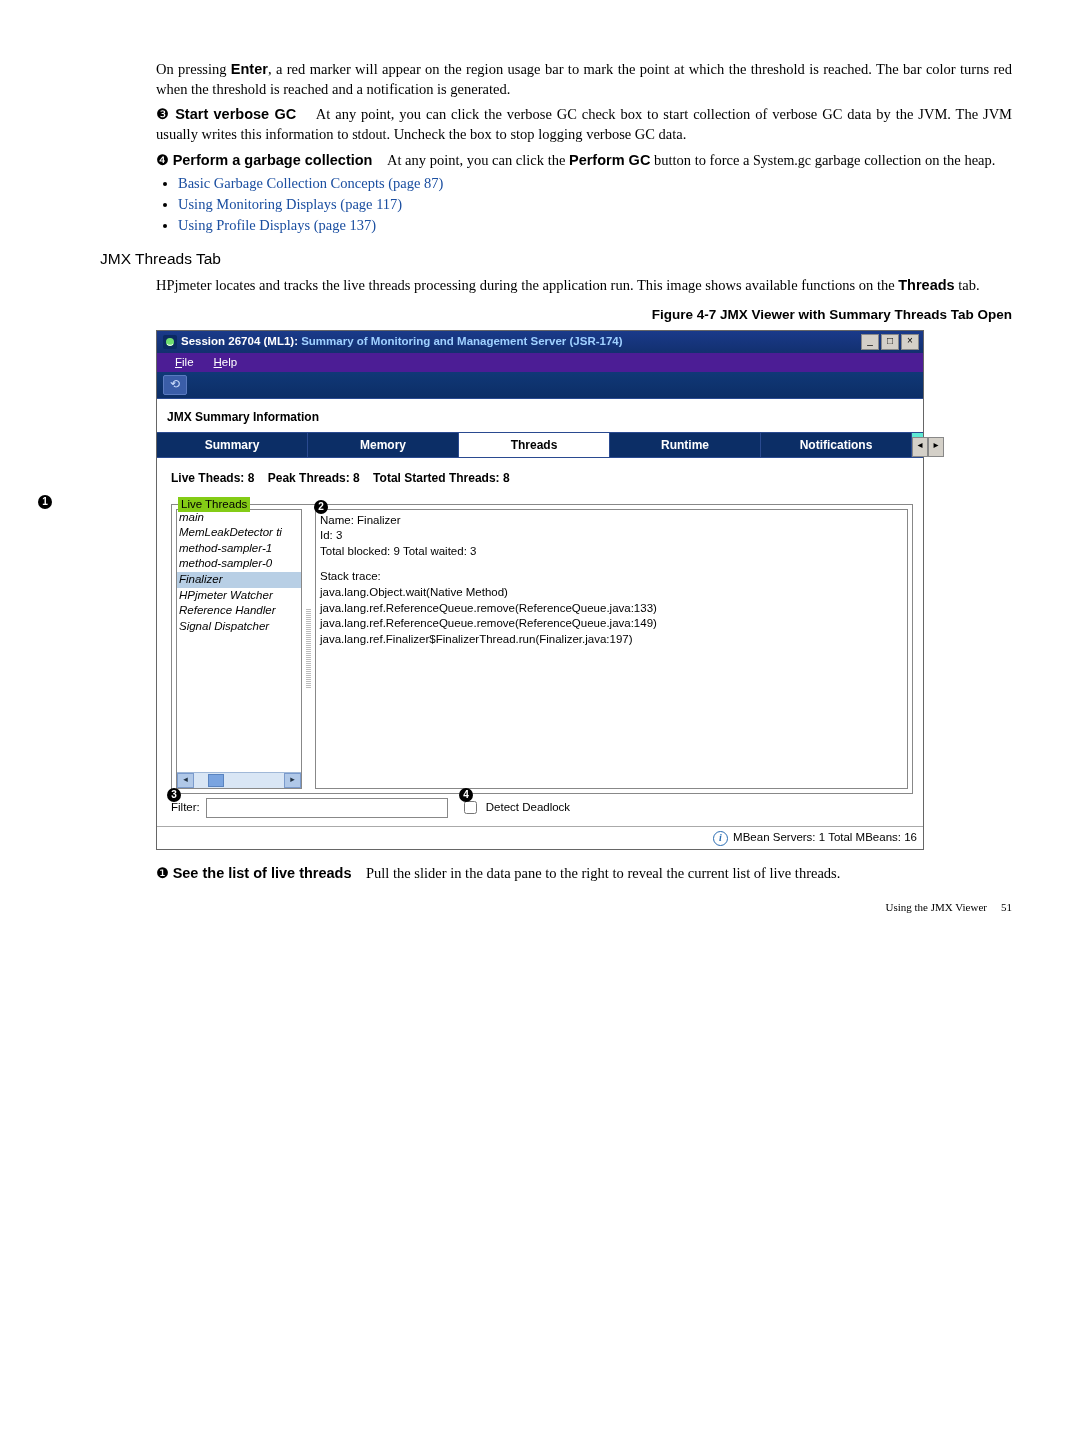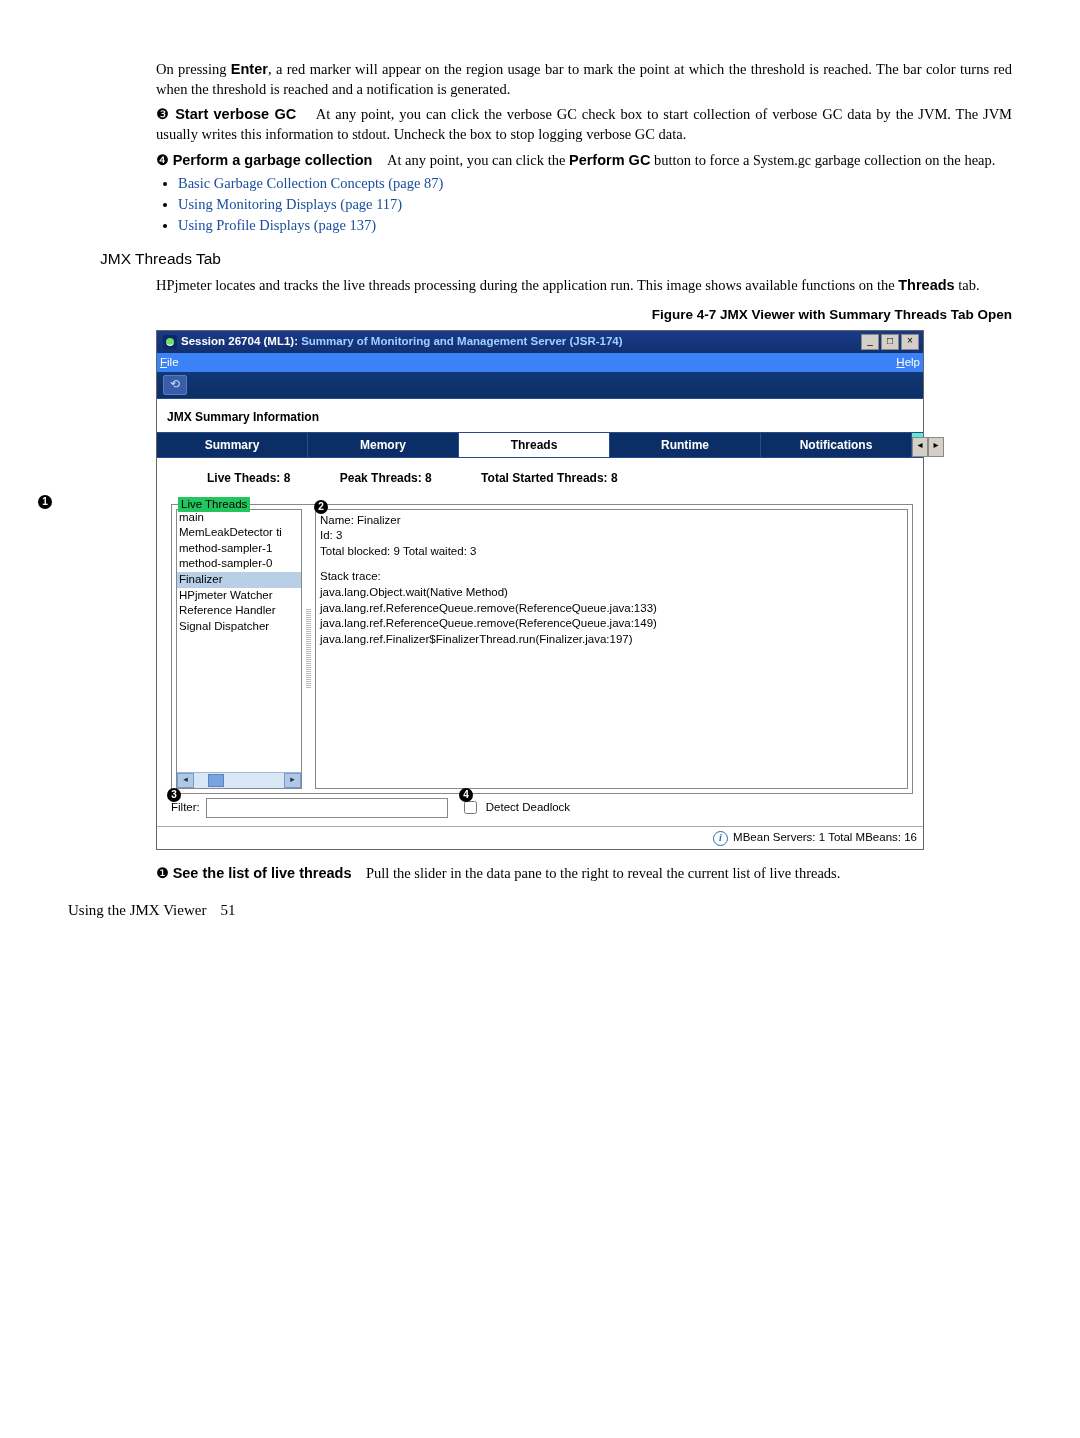--- a/index.html
+++ b/index.html
@@ -60,25 +60,24 @@
   }
   .titlebar .tb-text { flex: 1; }
   .titlebar .accent { color: #9fd0ff; }
   .win-btns { display:flex; gap:2px; }
   .win-btn {
     width: 16px; height: 14px;
     background: #d4d0c8; border: 1px solid #888;
     font: 10px/12px Arial; text-align:center; color:#000;
   }
   .menubar {
-    background: #3b82f6; color:#fff;
-    padding: 2px 3px;
+    background: #4c1d95; color:#fff;
+    padding: 2px 18px;
     display:flex; gap:20px;
     font-size:11.5px;
-    justify-content:space-between;
   }
   .menubar span u { text-decoration: underline; }
   .toolbar {
     background: linear-gradient(#103877, #0c2e66);
     padding: 3px 6px;
     border-bottom: 1px solid #2a4a90;
   }
   .tb-back {
     width:22px; height:18px; display:inline-block;
     background:#3a5da8; border:1px solid #5a7ac0;
@@ -110,36 +109,36 @@
     margin-left:auto;
     display:flex;
     background:#d4d0c8;
   }
   .scroll-btn {
     width:14px; height:18px; border:1px solid #888;
     font:10px/14px Arial; text-align:center;
   }
   .content-area { padding: 12px 10px 8px 14px; }
   .stats { font-weight:bold; font-size:12px; margin-bottom: 18px; }
-  .stats span { margin-right: 10px; margin-left: 36px; }
+  .stats span { margin-right: 10px; }
   .live-fs {
     border:1px solid #888; position:relative;
     padding: 4px; min-height: 280px;
     display:flex; gap:4px;
   }
   .fs-legend {
     position:absolute; top:-8px; left:6px;
-    background:#22c55e; padding:0 3px; font-size:11.5px;text-align:center;
+    background:#84cc16; padding:0 3px; font-size:11.5px;text-align:center;
   }
   .thread-list {
     border:1px solid #888; width:124px;
     overflow:hidden;
     display:flex; flex-direction:column;
   }
-  .thread-list .items { flex:1; }
+  .thread-list .items { flex:1;font-style:italic; }
   .t-item { padding:0 2px; white-space:nowrap; font-size:11.5px; }
   .t-item.sel { background:#b8cfe5; }
   .hscroll { display:flex; height:15px; background:#d9e6f5; border-top:1px solid #a0b8d8; }
   .hs-btn { width:15px; background:#b0c8e8; border:1px solid #7a9acc; font:9px/11px Arial; text-align:center; color:#234; }
   .hs-track { flex:1; position:relative; }
   .hs-thumb { position:absolute; left:14px; top:1px; width:14px; height:11px; background:#7aa4e0; border:1px solid #5a84c0; }
   .drag-handle { width:5px; background:repeating-linear-gradient(#bbb,#bbb 1px,#fff 1px,#fff 2px); margin:100px 0; }
   .detail-panel { flex:1; border:1px solid #888; padding:3px 4px; font-size:11.5px; position:relative; }
   .detail-panel div { white-space:nowrap; }
   .call-1 { position:absolute; top:-10px; left:-134px; }
@@ -158,21 +157,21 @@
     display:inline-block; width:13px; height:13px;
     border-radius:50%; border:1px solid #2a6db3;
     color:#2a6db3; font:italic bold 10px/12px Georgia,serif;
     text-align:center; margin-right:2px;
   }
   .callout {
     display:inline-block; width:14px; height:14px;
     border-radius:50%; background:#000; color:#fff;
     font:bold 10px/14px Arial; text-align:center;
   }
-  .page-footer { margin-top:16px; font-size:15px; }
+  .page-footer { text-align:right; margin-top:16px; font-size:11px; }
   .page-footer .pg-title { margin-right: 14px; }
 </style>
 </head>
 <body>
 
 <div class="indent1">
   <p class="just">
     <span>On pressing </span><strong class="sans">Enter</strong><span>, a red marker will appear on the region usage bar to mark the point at which the threshold is reached. The bar color turns red when the threshold is reached and a notification is generated.</span>
   </p>
 

